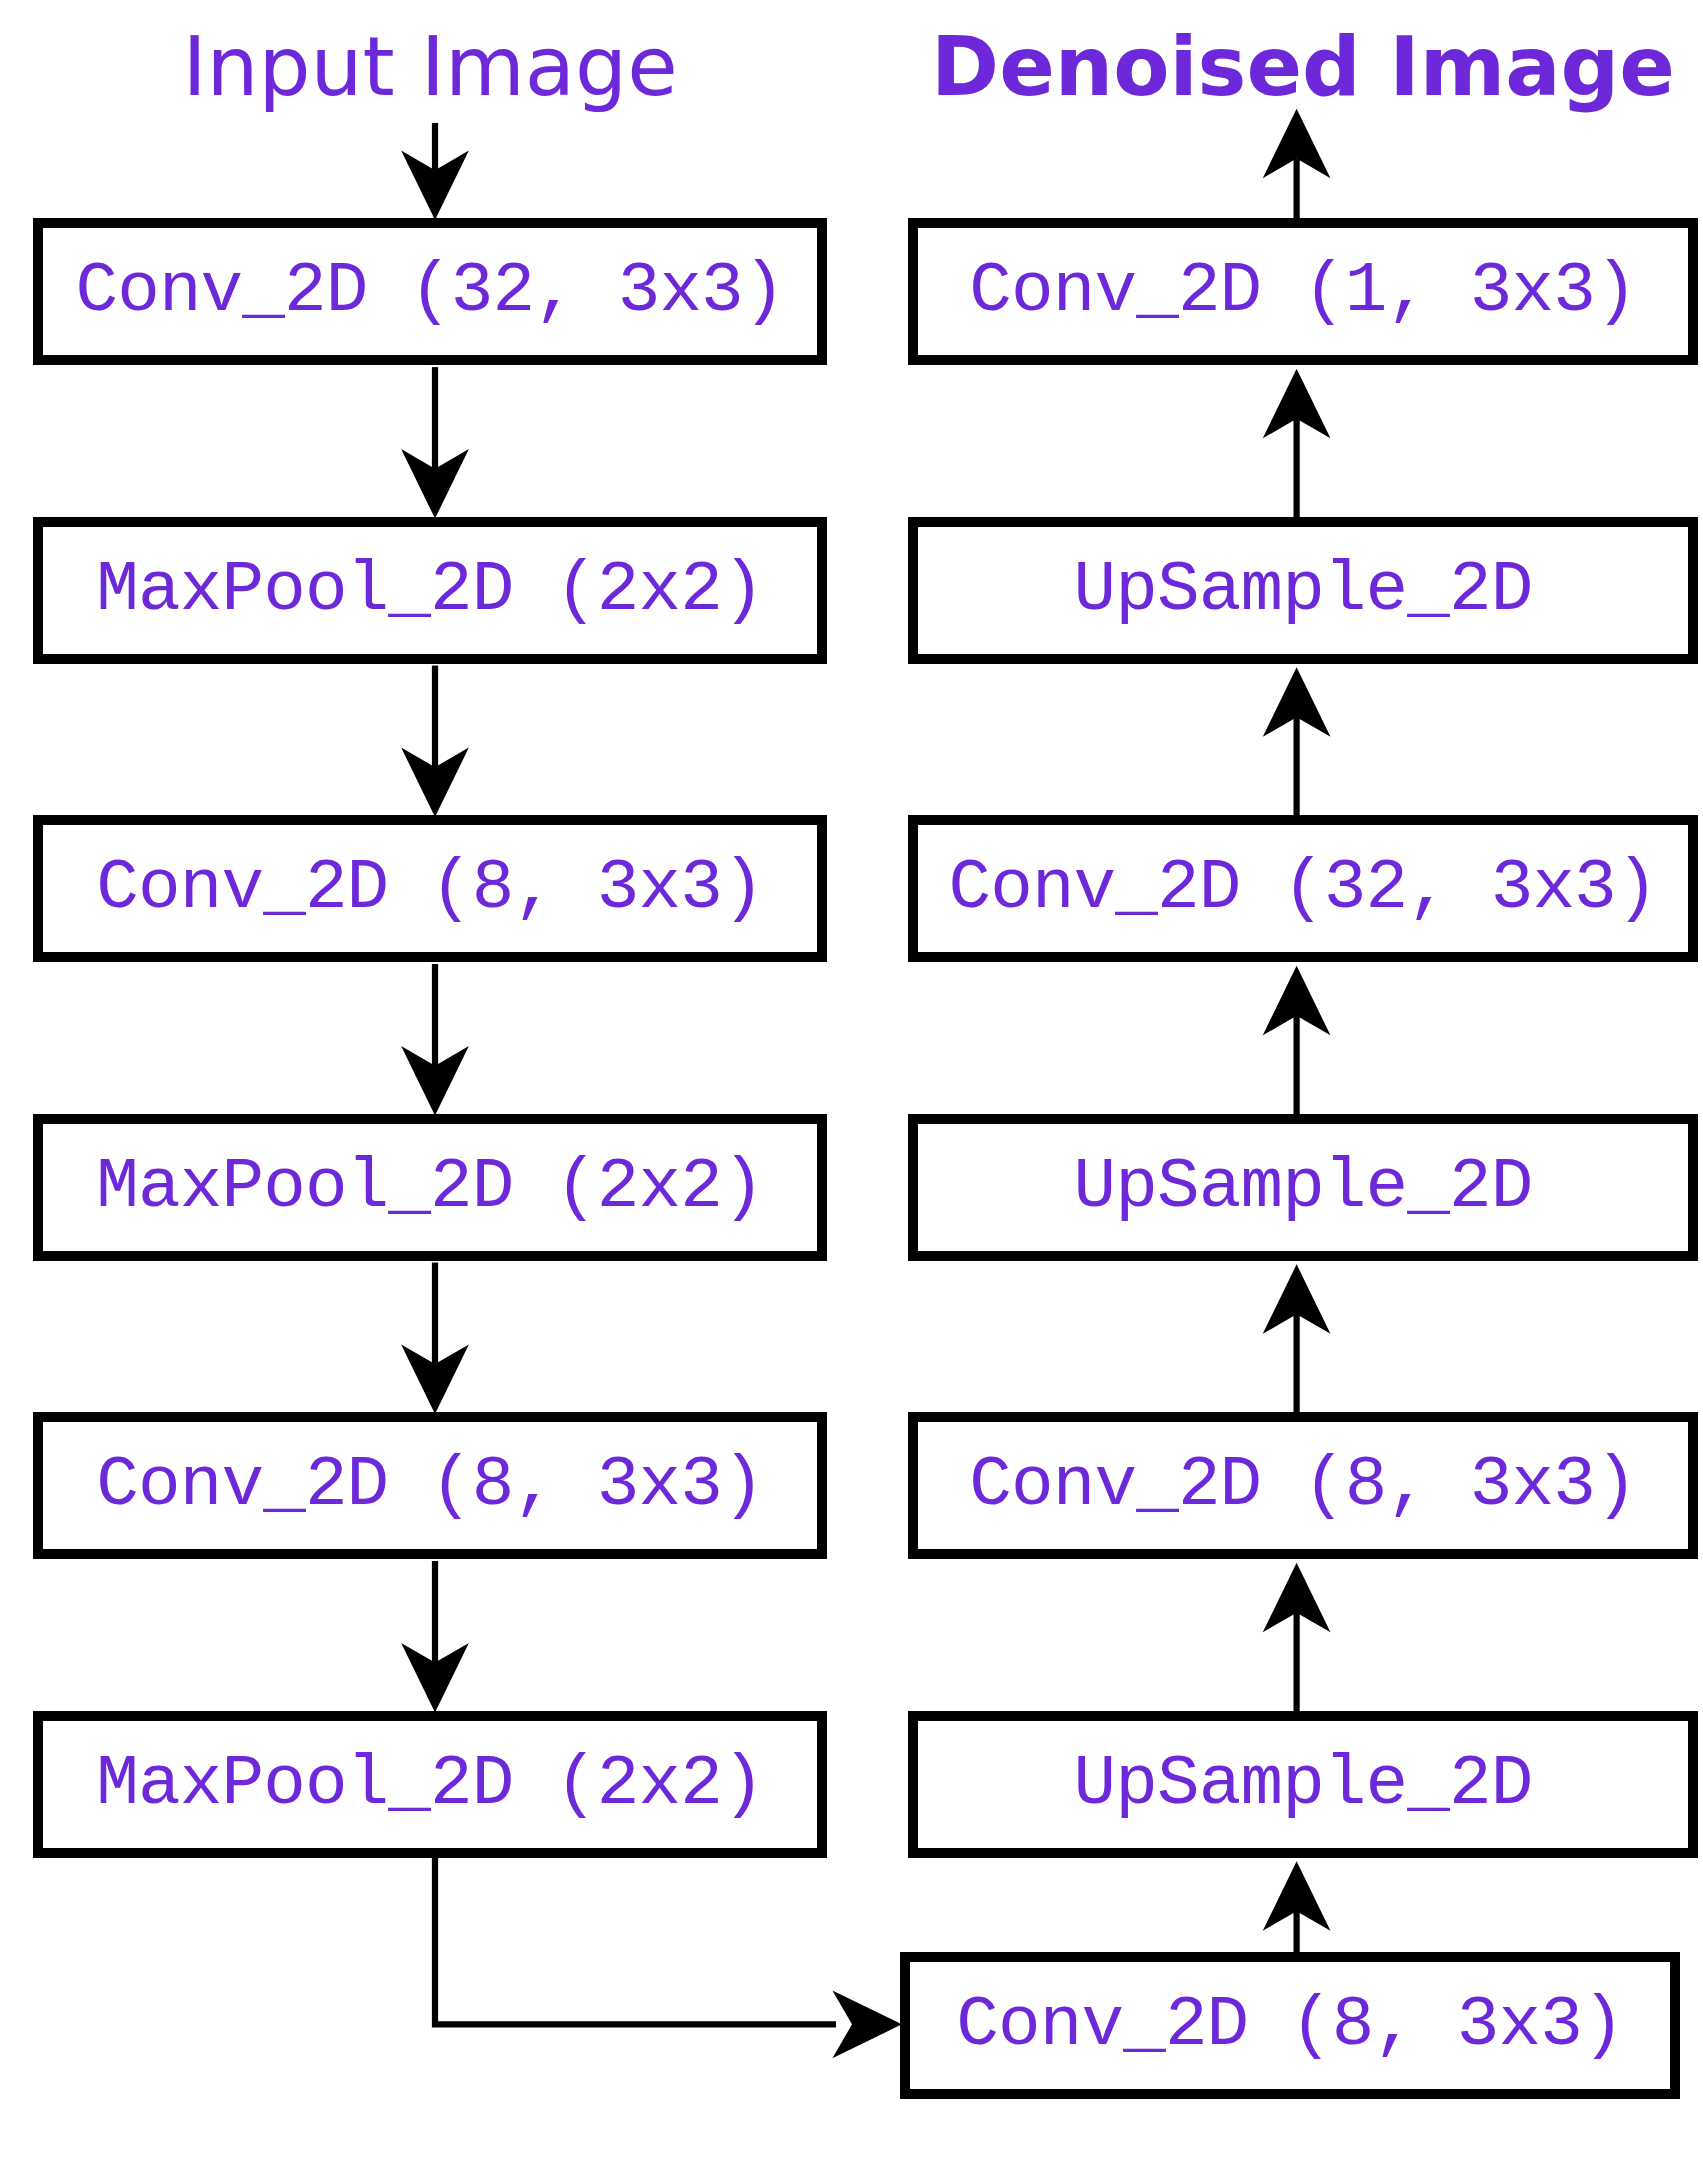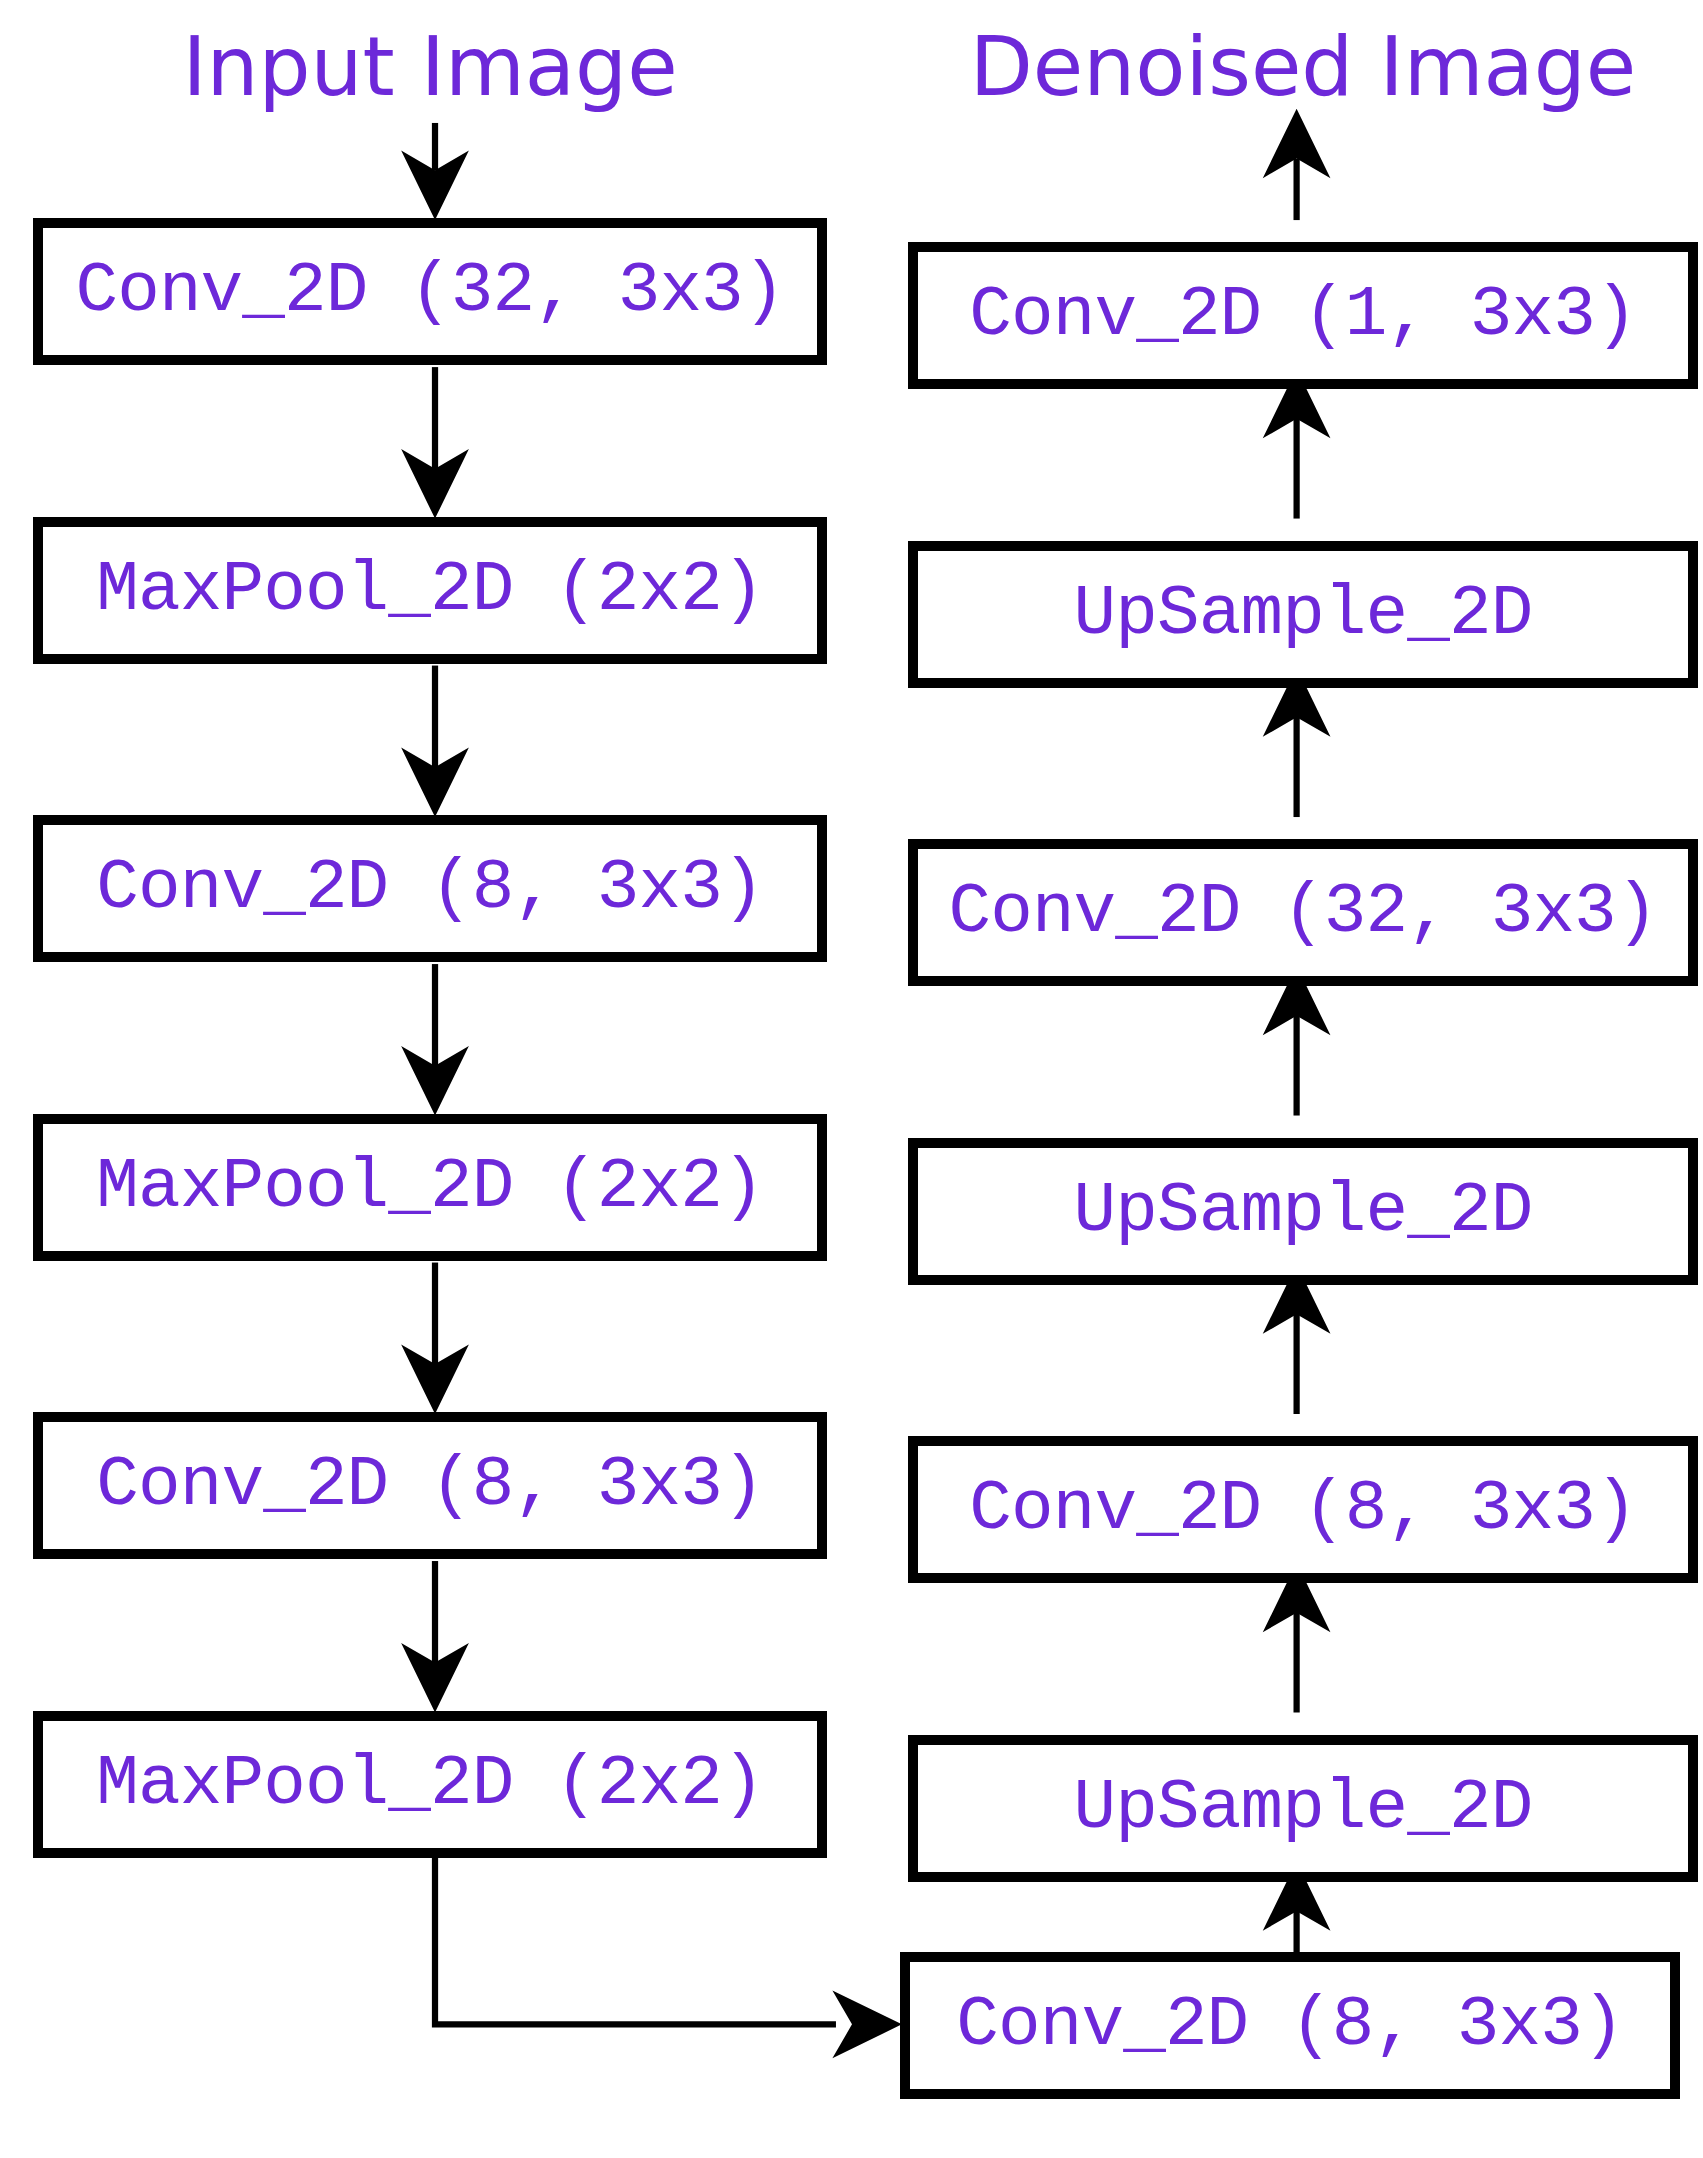--- a/index.html
+++ b/index.html
@@ -12,34 +12,34 @@
     overflow:hidden;
   }
   .col-title{
     position:absolute;
     top:9px;height:116px;
     display:flex;align-items:center;justify-content:center;
     font-size:82px;line-height:1;letter-spacing:0px;
     white-space:nowrap;
   }
   .title-l{left:33px;width:794px;}
-  .title-r{left:908px;width:790px;}
+  .title-r{left:908px;width:790px;font-weight:bold;}
   .box{
     position:absolute;
     height:147px;
     border:10.7px solid #000000;
     background:#ffffff;
     box-sizing:border-box;
     display:flex;align-items:center;justify-content:center;
     font-size:71px;line-height:1;letter-spacing:-0.9px;
     white-space:nowrap;
     font-family:Liberation Mono, monospace;
   }
   .col-l{left:33px;width:794px;}
-  .col-r{left:908px;width:790px;margin-top:24px;}
+  .col-r{left:908px;width:790px;}
   .r1{top:218px}.r2{top:517px}.r3{top:815px}
   .r4{top:1114px}.r5{top:1412px}.r6{top:1711px}
   .bottleneck{left:900px;width:780px;top:1952px;}
   #connectors{
     position:absolute;left:0;top:0;width:1704px;height:2158px;
     pointer-events:none;
   }
   #connectors path.shaft{stroke:#000000;stroke-width:7;fill:none;}
   #connectors path.head{fill:#000000;stroke:none;}
 </style>

